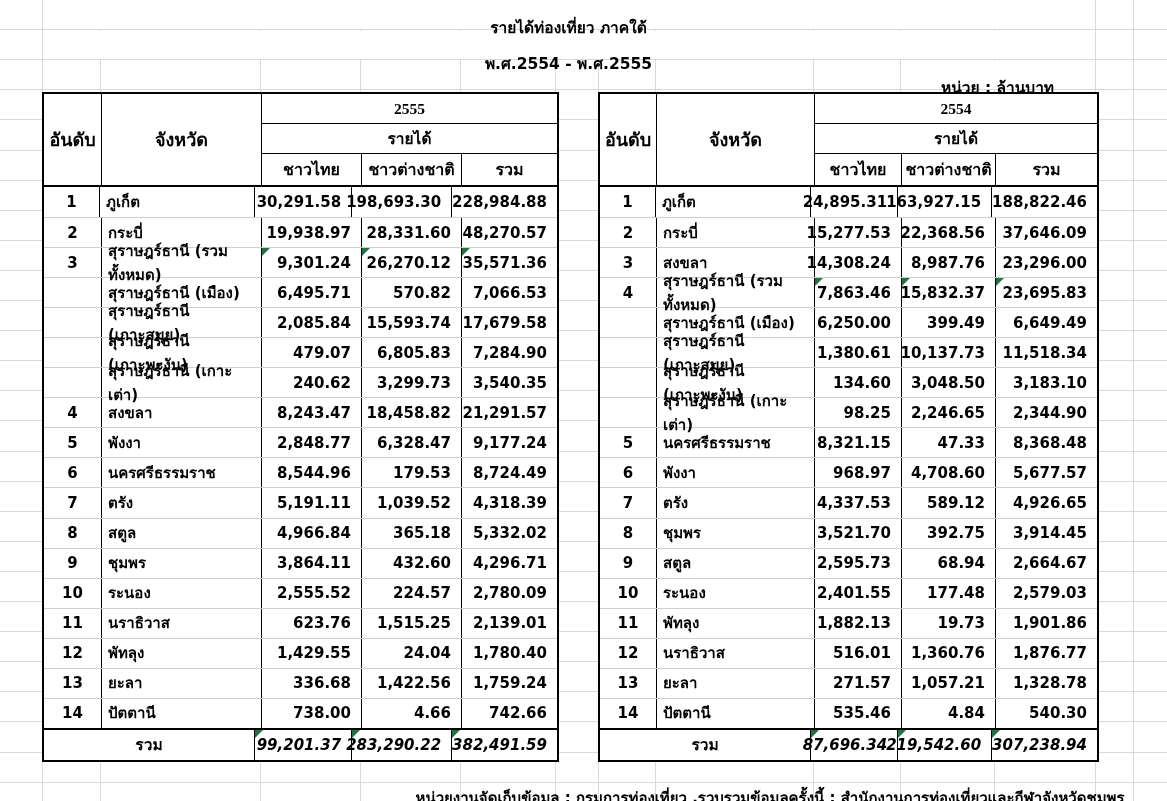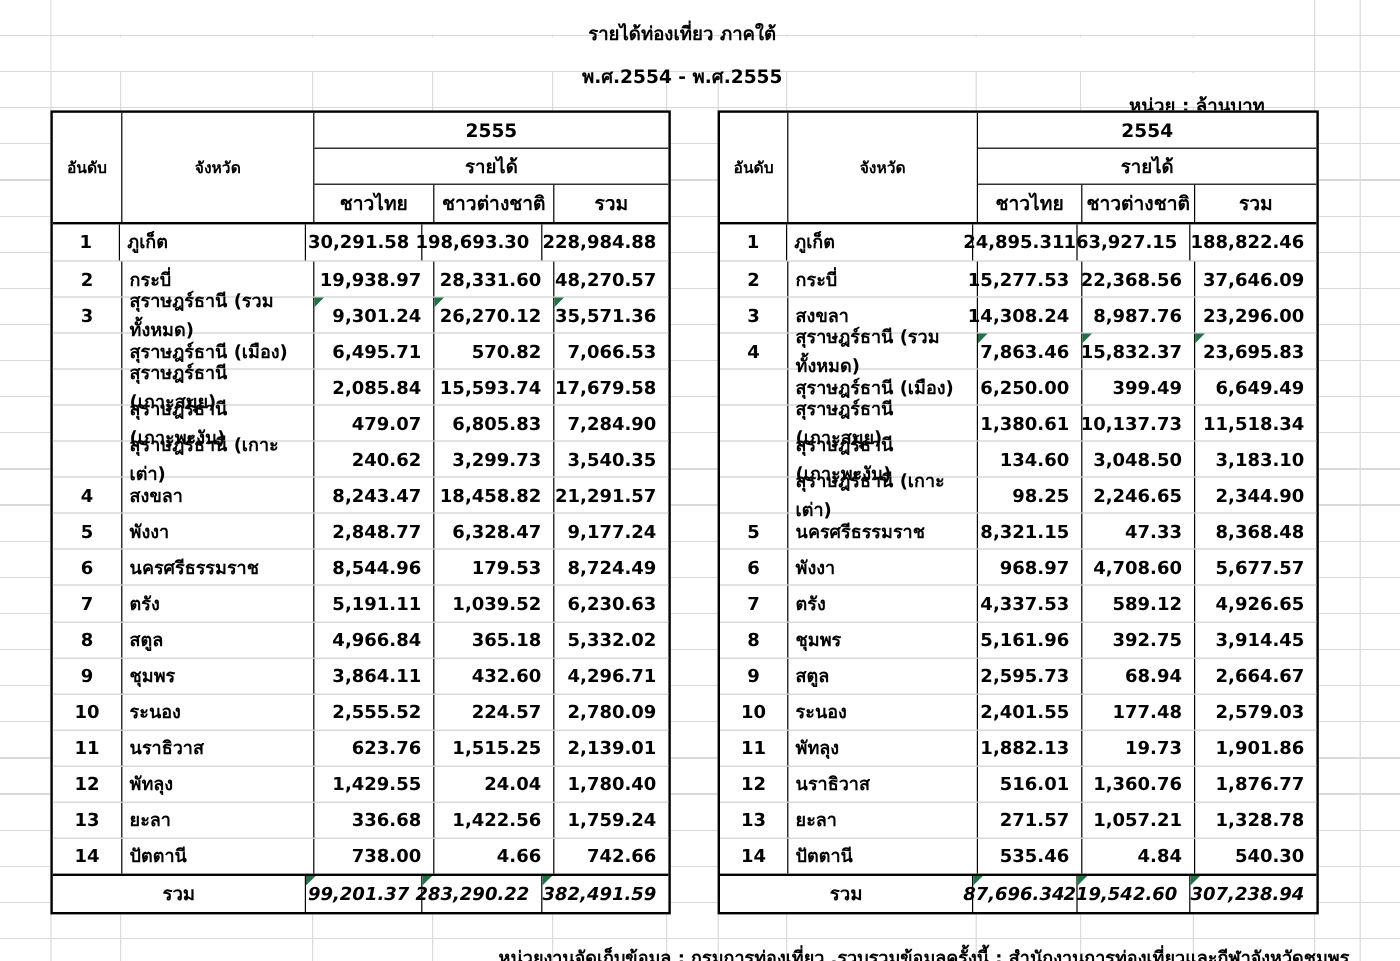--- a/index.html
+++ b/index.html
@@ -17,22 +17,22 @@
   .merge-mask{position:absolute;background:#fff;}
 
   .cell-text{position:absolute;display:flex;align-items:center;justify-content:center;font-size:15.5px;margin-top:12px;}
 
   
   .sheet-table{position:absolute;background:#fff;border:2px solid #000;display:flex;flex-direction:column;}
   .t0{left:42px;top:92px;width:513px;height:666px;}
   .t1{left:598px;top:92px;width:497px;height:666px;}
 
   .thead{display:flex;height:91px;border-bottom:2px solid #000;flex:none;}
-  .th-rank,.th-prov{display:flex;align-items:center;justify-content:center;border-right:1.5px solid #000;font-size:13px;box-sizing:border-box;}
-  .hdr-right{flex:1;display:flex;flex-direction:column;}
+  .th-rank,.th-prov{display:flex;align-items:center;justify-content:center;border-right:1.5px solid #000;font-size:18px;box-sizing:border-box;}
+  .hdr-right{flex:1;display:flex;flex-direction:column;font-family:Liberation Serif, serif;}
   .hr-row{display:flex;align-items:center;justify-content:center;font-size:15.5px;}
   .hr-year,.hr-income{height:29px;border-bottom:1.5px solid #000;flex:none;}
   .hr-cols{flex:1;display:flex;align-items:stretch;}
   .hr-cols .hc{display:flex;align-items:center;justify-content:center;box-sizing:border-box;}
 
   .tbody{flex:none;display:flex;flex-direction:column;}
   .trow{display:flex;height:30.05px;box-sizing:border-box;border-top:1px solid #cfcfcf;}
   .tbody .trow:first-child{border-top:none;}
   .td{box-sizing:border-box;display:flex;align-items:center;position:relative;}
   .td.b{border-right:1.5px solid #000;}
@@ -163,21 +163,21 @@
     <div class="td prov w2 b">นครศรีธรรมราช</div>
     <div class="td num w3 b">8,544.96</div>
     <div class="td num w4 b">179.53</div>
     <div class="td num w5">8,724.49</div>
   </div>
       <div class="trow">
     <div class="td rank w1 b">7</div>
     <div class="td prov w2 b">ตรัง</div>
     <div class="td num w3 b">5,191.11</div>
     <div class="td num w4 b">1,039.52</div>
-    <div class="td num w5">6,230.63</div>
+    <div class="td num w5">4,318.39</div>
   </div>
       <div class="trow">
     <div class="td rank w1 b">8</div>
     <div class="td prov w2 b">สตูล</div>
     <div class="td num w3 b">4,966.84</div>
     <div class="td num w4 b">365.18</div>
     <div class="td num w5">5,332.02</div>
   </div>
       <div class="trow">
     <div class="td rank w1 b">9</div>
@@ -318,21 +318,21 @@
       <div class="trow">
     <div class="td rank w1 b">7</div>
     <div class="td prov w2 b">ตรัง</div>
     <div class="td num w3 b">4,337.53</div>
     <div class="td num w4 b">589.12</div>
     <div class="td num w5">4,926.65</div>
   </div>
       <div class="trow">
     <div class="td rank w1 b">8</div>
     <div class="td prov w2 b">ชุมพร</div>
-    <div class="td num w3 b">5,161.96</div>
+    <div class="td num w3 b">3,521.70</div>
     <div class="td num w4 b">392.75</div>
     <div class="td num w5">3,914.45</div>
   </div>
       <div class="trow">
     <div class="td rank w1 b">9</div>
     <div class="td prov w2 b">สตูล</div>
     <div class="td num w3 b">2,595.73</div>
     <div class="td num w4 b">68.94</div>
     <div class="td num w5">2,664.67</div>
   </div>

